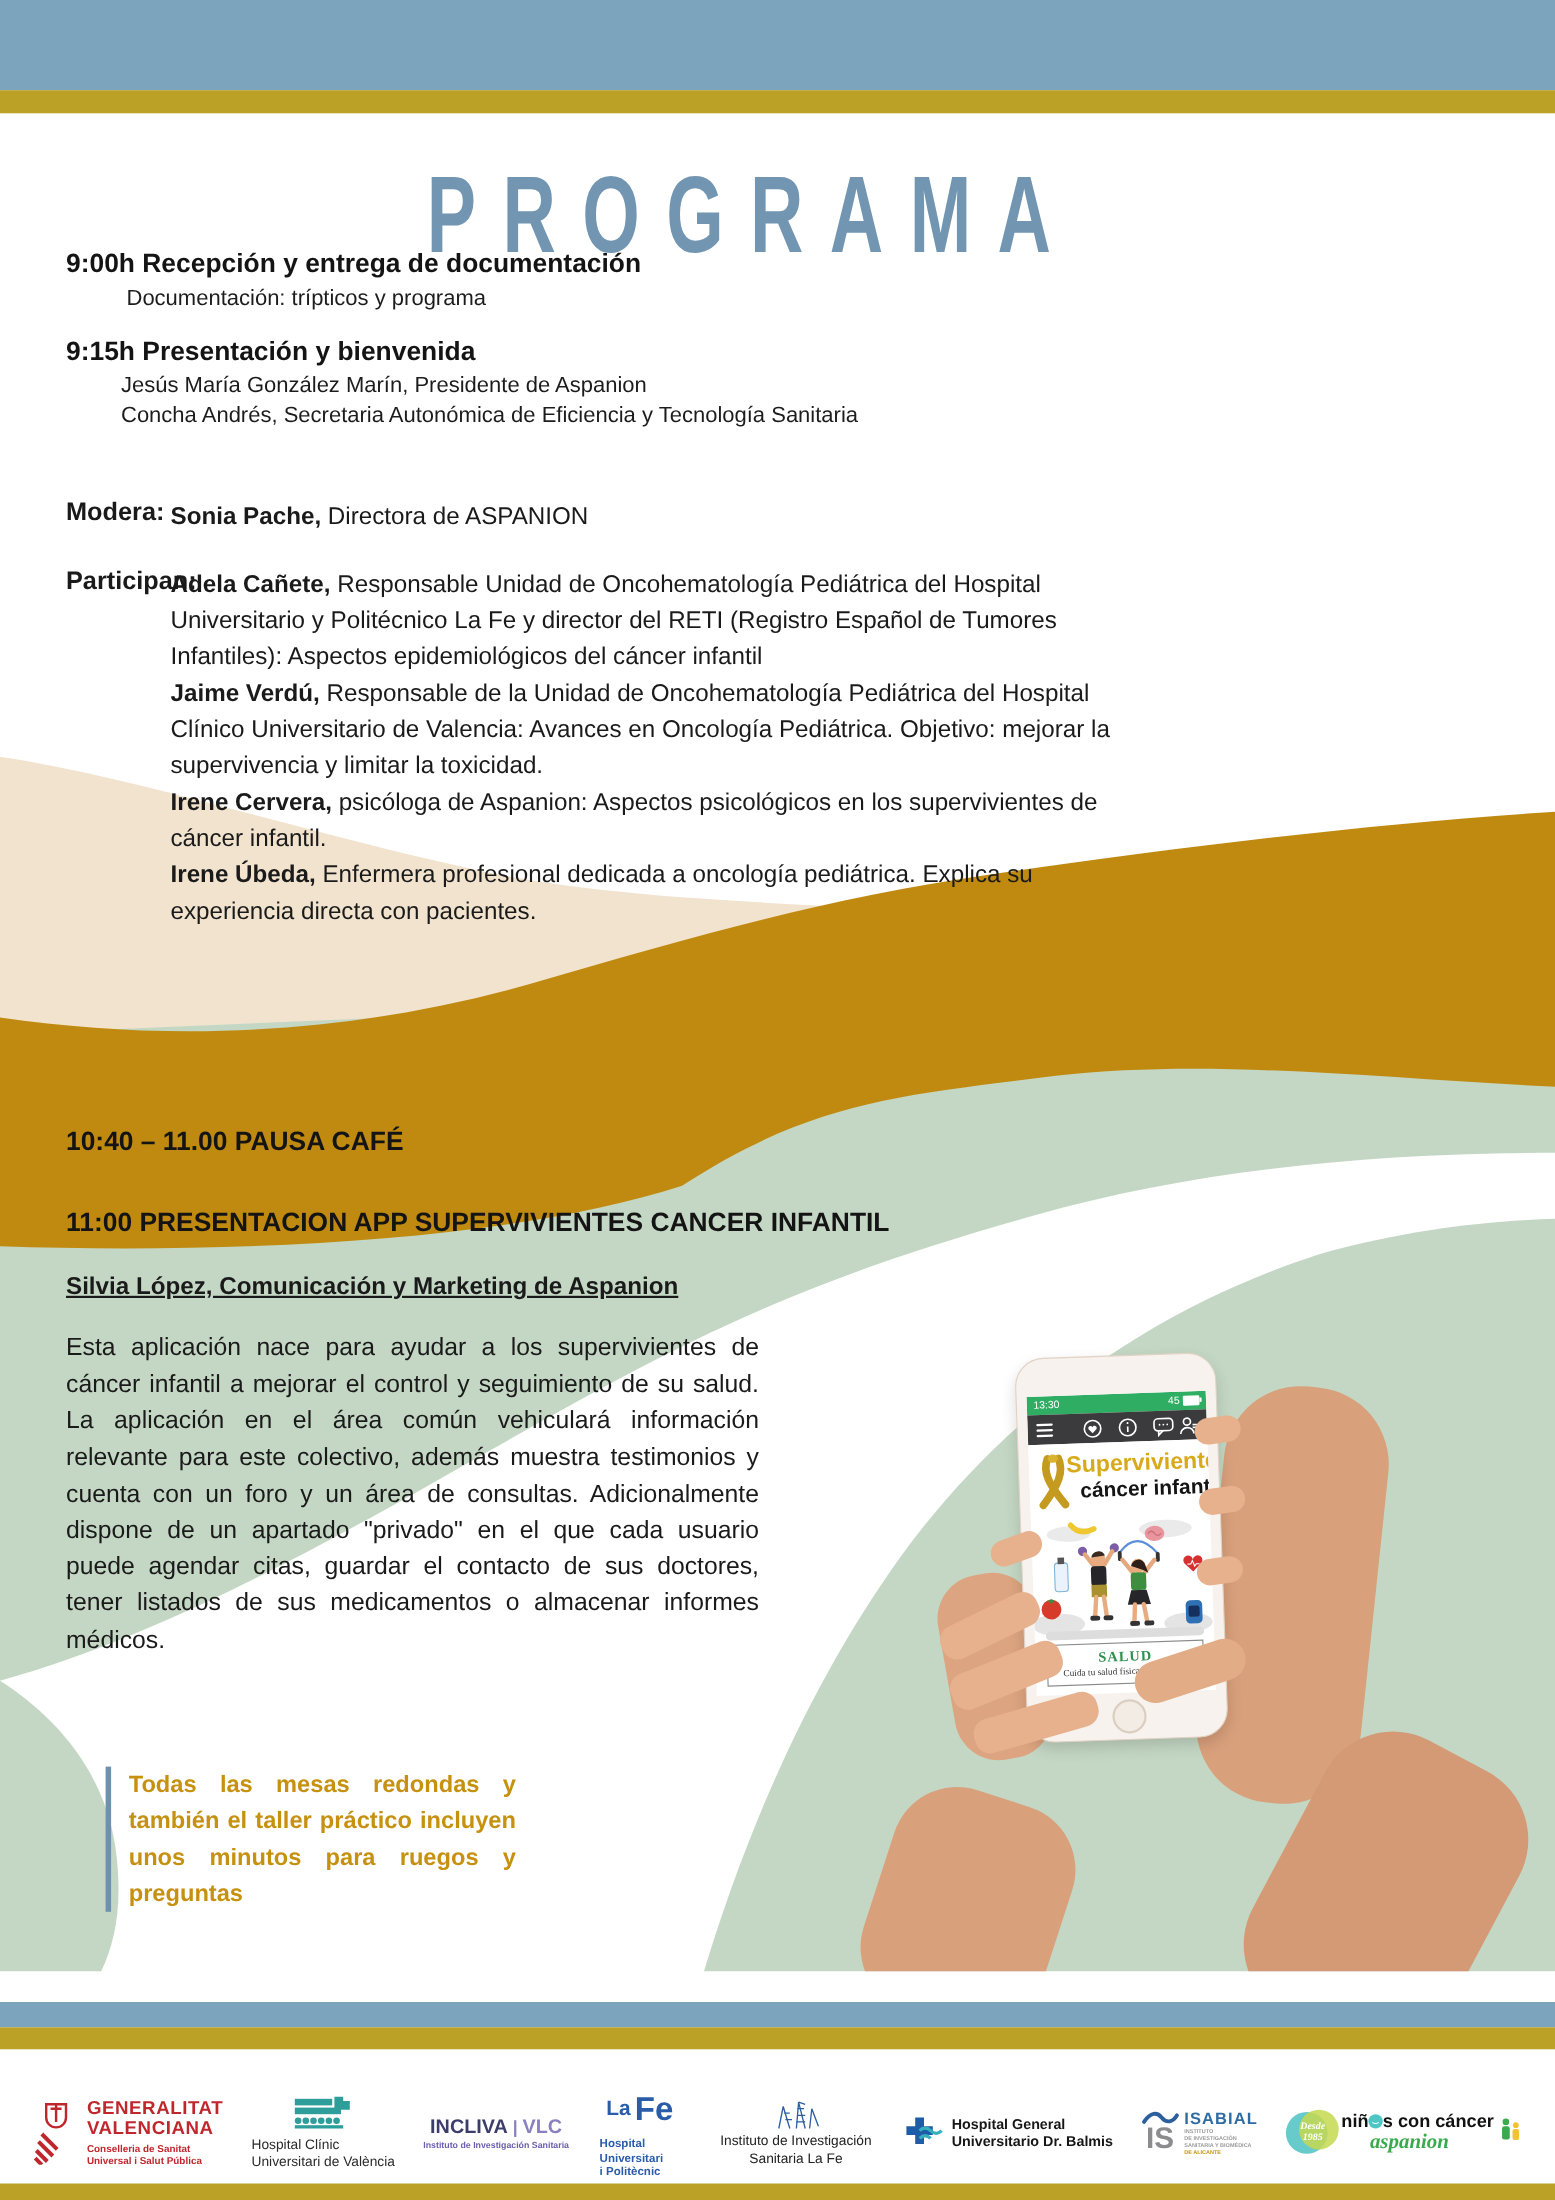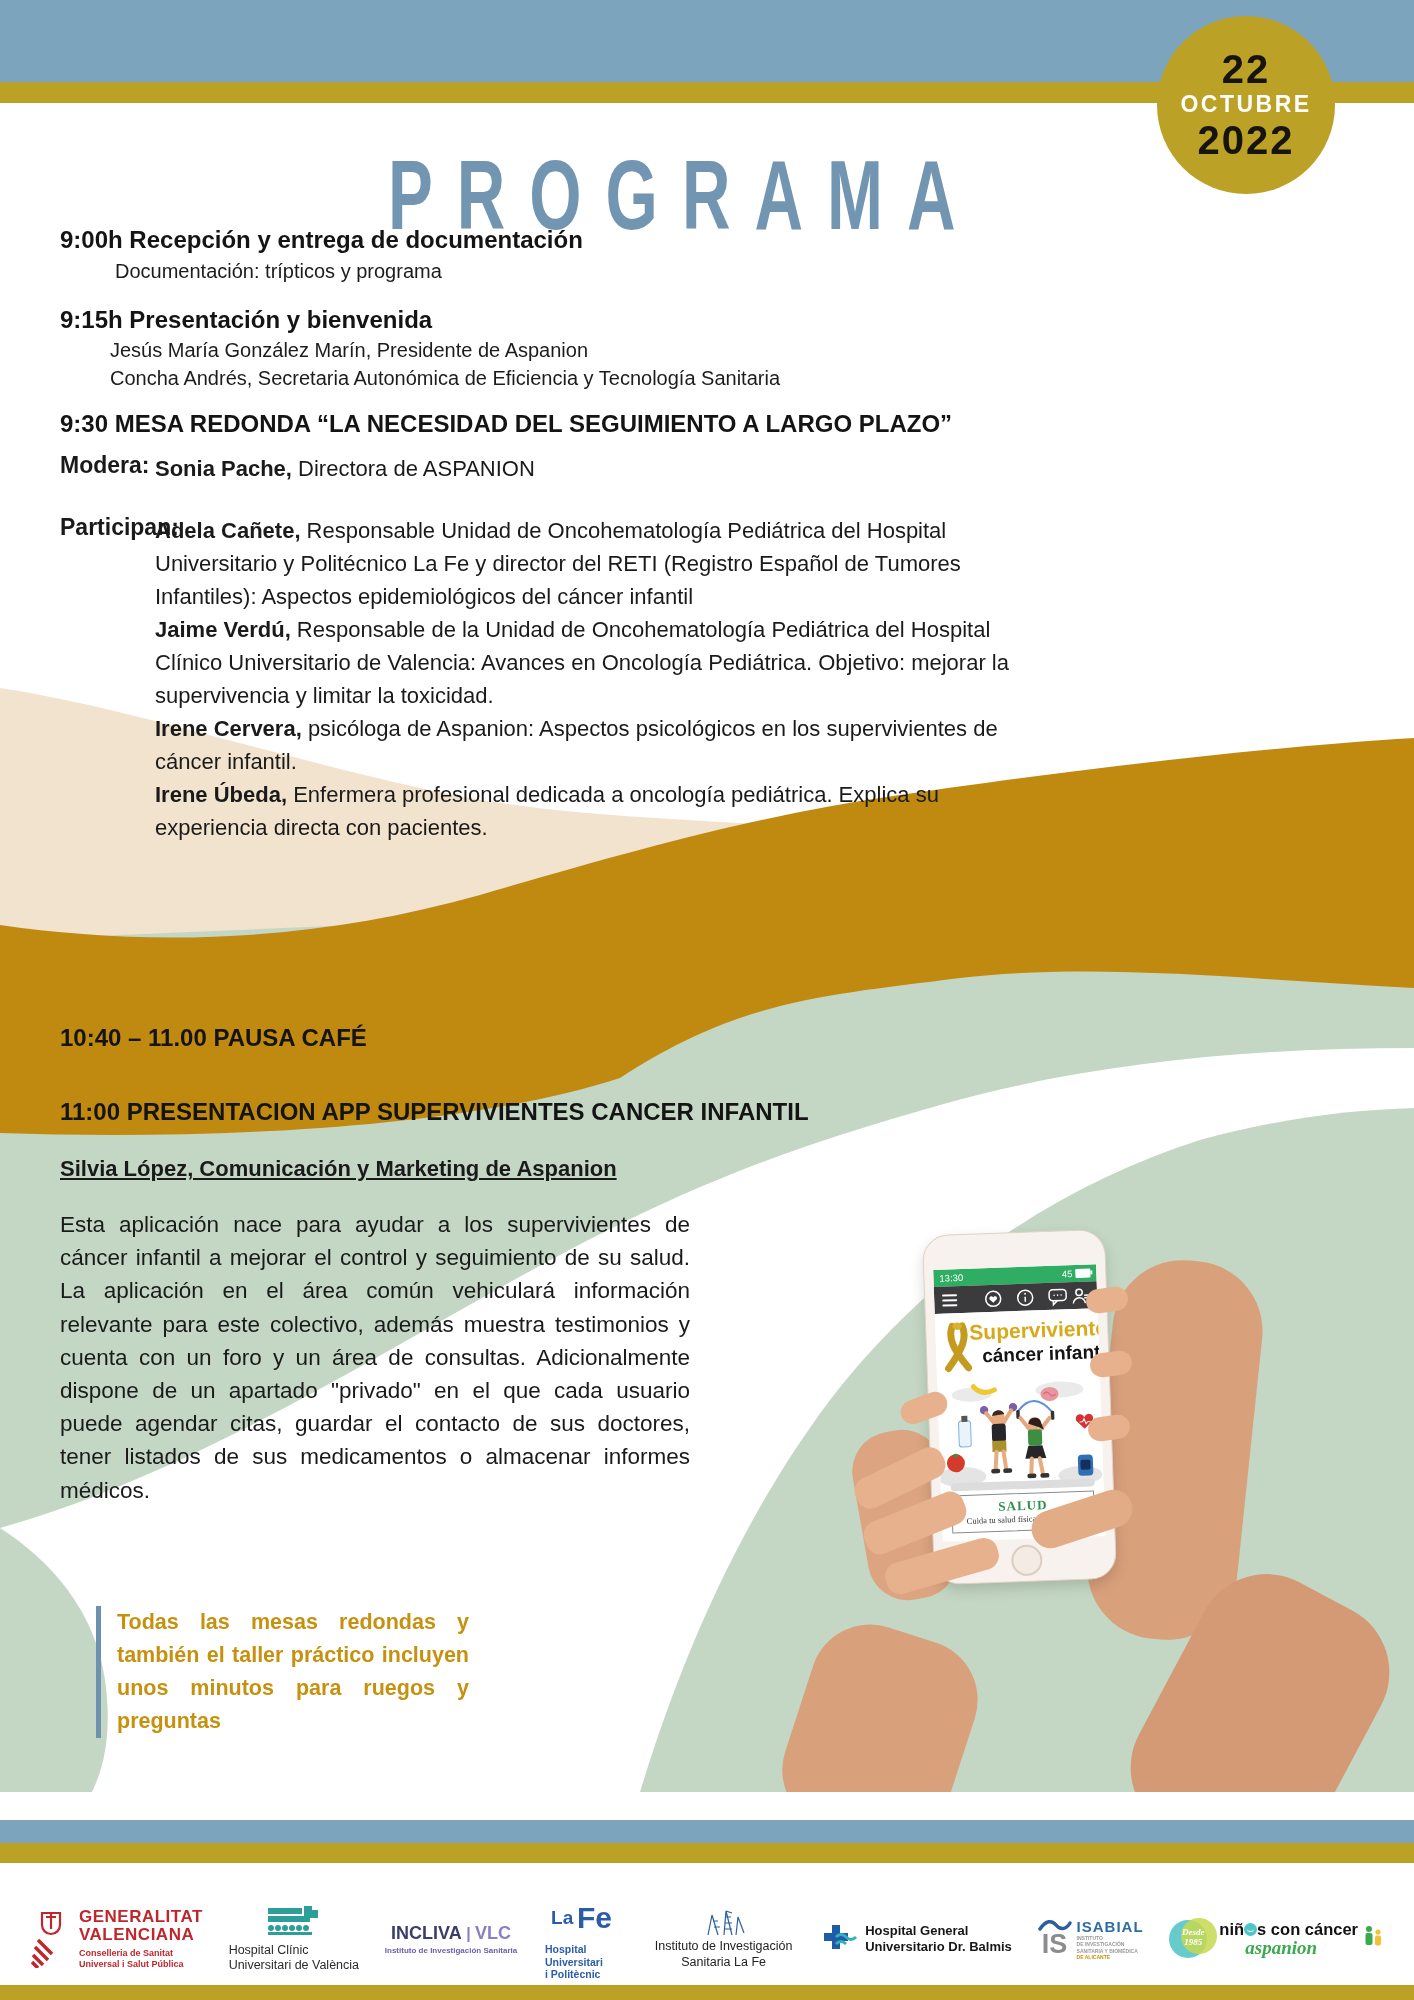--- a/index.html
+++ b/index.html
@@ -117,36 +117,30 @@
     <path fill="#F2E3CE" d="M0,688 C120,706 260,752 420,788 C560,820 700,818 880,832 C1000,842 1100,862 1135,905 C1160,938 1158,975 1140,1005 L0,1005 Z"></path>
     <path fill="#C4D7C4" d="M0,940 L1414,880 L1414,1048 C1240,1048 1080,1065 940,1105 C800,1145 700,1180 560,1255 C400,1340 200,1472 0,1528 Z"></path>
     <path fill="#C08A10" d="M0,925 C160,948 320,940 480,895 C640,848 760,815 900,795 C1050,773 1250,748 1414,738 L1414,988 C1250,980 1100,962 960,978 C820,996 740,1000 620,1078 C460,1130 200,1140 0,1133 Z"></path>
     <path fill="#C4D7C4" d="M0,1528 C50,1560 95,1610 105,1680 C112,1730 105,1765 92,1792 L0,1792 Z"></path>
     <path fill="#C4D7C4" d="M640,1792 C680,1660 740,1520 830,1400 C930,1270 1060,1185 1200,1140 C1280,1118 1350,1110 1414,1108 L1414,1792 Z"></path>
   </svg>
 
   <div class="bar-top-blue"></div>
   <div class="bar-top-gold"></div>
 
-  <div class="badge">
-    <span class="day">22</span>
-    <span class="month">OCTUBRE</span>
-    <span class="year">2022</span>
-  </div>
 
   <div class="title">PROGRAMA</div>
 
   <div class="abs h1b z2" style="left:60px;top:226px;">9:00h Recepción y entrega de documentación</div>
   <div class="abs txt z2" style="left:115px;top:260px;">Documentación: trípticos y programa</div>
 
   <div class="abs h1b z2" style="left:60px;top:306px;">9:15h Presentación y bienvenida</div>
   <div class="abs txt z2" style="left:110px;top:339px;">Jesús María González Marín, Presidente de Aspanion</div>
   <div class="abs txt z2" style="left:110px;top:367px;">Concha Andrés, Secretaria Autonómica de Eficiencia y Tecnología Sanitaria</div>
 
-  <div class="abs h1b z2" style="left:60px;top:410px;">9:30 MESA REDONDA “LA NECESIDAD DEL SEGUIMIENTO A LARGO PLAZO”</div>
 
   <div class="rt">
     <div class="rt-row">
       <span class="rt-label">Modera:</span>
       <span class="rt-content"><span class="b">Sonia Pache,</span><span> Directora de ASPANION</span></span>
     </div>
     <div class="rt-row rt-row2">
       <span class="rt-label">Participan:</span>
       <div class="rt-content" style="width:862px;">
         <p><span class="b">Adela Cañete,</span><span> Responsable Unidad de Oncohematología Pediátrica del Hospital Universitario y Politécnico La Fe y director del RETI (Registro Español de Tumores Infantiles): Aspectos epidemiológicos del cáncer infantil</span></p>

